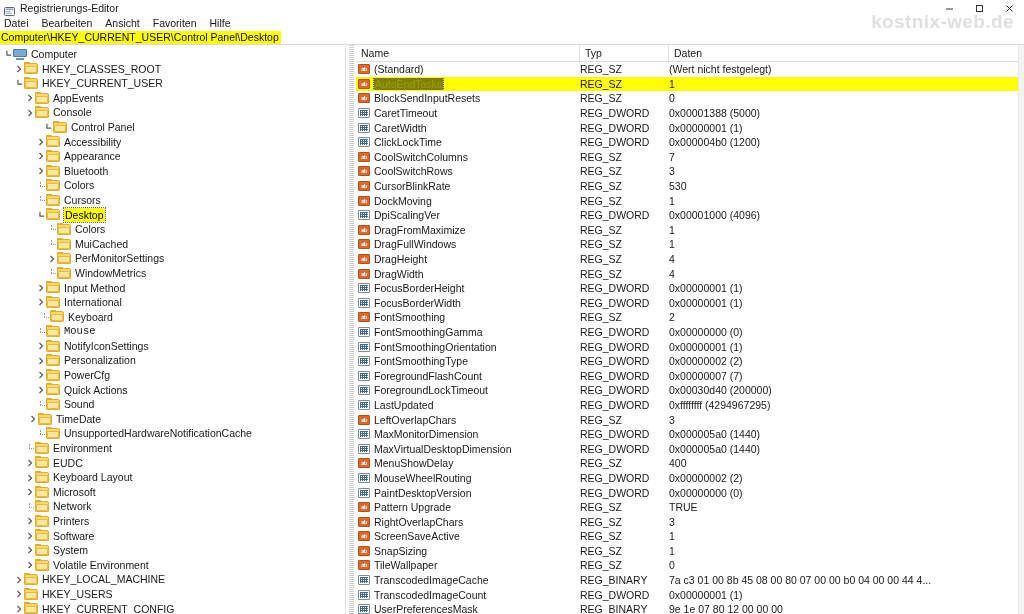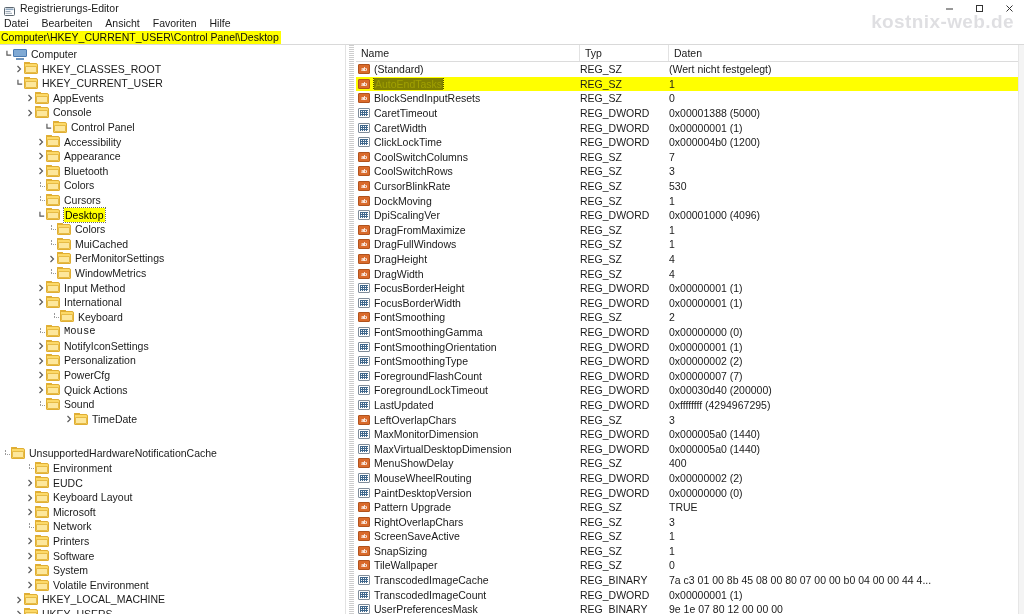--- a/index.html
+++ b/index.html
@@ -552,21 +552,21 @@
               <polyline points="2.5,1 5.5,4 2.5,7" fill="none" stroke="#5a5a5a" stroke-width="1.2"></polyline>
             </svg>
           </span>
           <span class="folder">
             <span class="fo-tab"></span>
             <span class="fo-back"></span>
             <span class="fo-front"></span>
           </span>
           <span class="tlabel">International</span>
         </div>
-        <div class="trow" style="padding-left: 49px;">
+        <div class="trow" style="padding-left: 39px;">
           <span class="guide"></span>
           <span class="folder">
             <span class="fo-tab"></span>
             <span class="fo-back"></span>
             <span class="fo-front"></span>
           </span>
           <span class="tlabel">Keyboard</span>
         </div>
         <div class="trow" style="padding-left: 35px; font-family: Liberation Mono, monospace;">
           <span class="guide"></span>
@@ -631,34 +631,34 @@
         </div>
         <div class="trow" style="padding-left: 35px;">
           <span class="guide"></span>
           <span class="folder">
             <span class="fo-tab"></span>
             <span class="fo-back"></span>
             <span class="fo-front"></span>
           </span>
           <span class="tlabel">Sound</span>
         </div>
-        <div class="trow" style="padding-left: 27px; margin-left: 36px;">
+        <div class="trow" style="padding-left: 27px;">
           <span class="chev">
             <svg width="8" height="8" viewBox="0 0 8 8">
               <polyline points="2.5,1 5.5,4 2.5,7" fill="none" stroke="#5a5a5a" stroke-width="1.2"></polyline>
             </svg>
           </span>
           <span class="folder">
             <span class="fo-tab"></span>
             <span class="fo-back"></span>
             <span class="fo-front"></span>
           </span>
           <span class="tlabel">TimeDate</span>
         </div>
-        <div class="trow" style=" margin-top: 20px;">
+        <div class="trow" style="padding-left: 35px;">
           <span class="guide"></span>
           <span class="folder">
             <span class="fo-tab"></span>
             <span class="fo-back"></span>
             <span class="fo-front"></span>
           </span>
           <span class="tlabel">UnsupportedHardwareNotificationCache</span>
         </div>
         <div class="trow" style="padding-left: 24px;">
           <span class="guide"></span>

